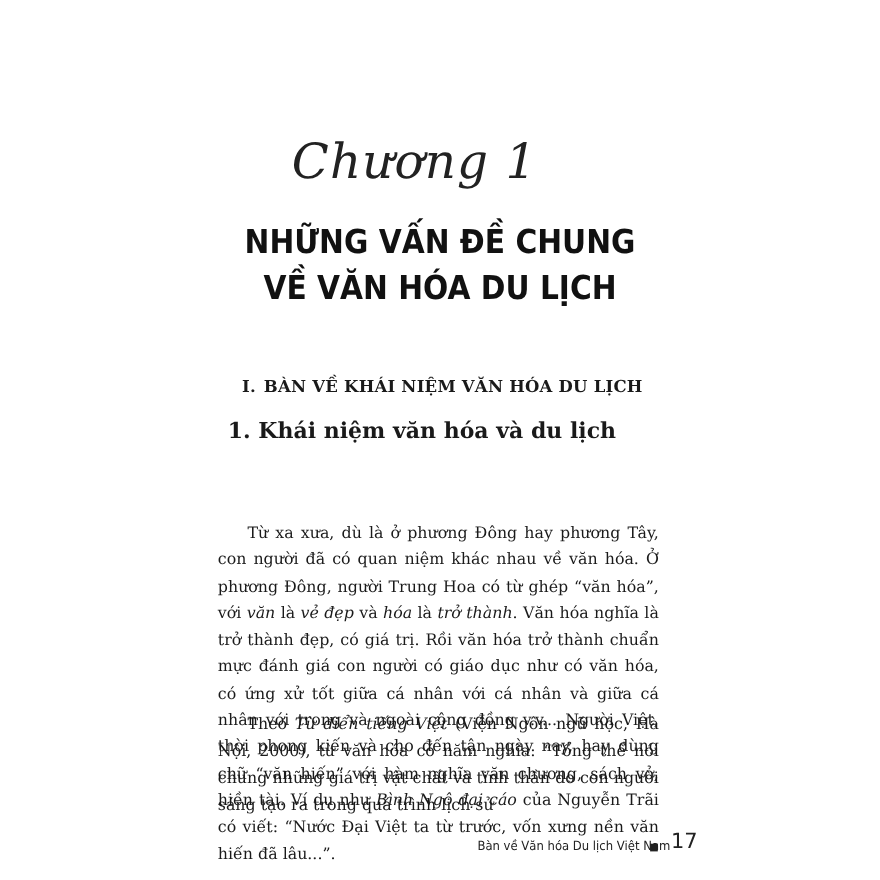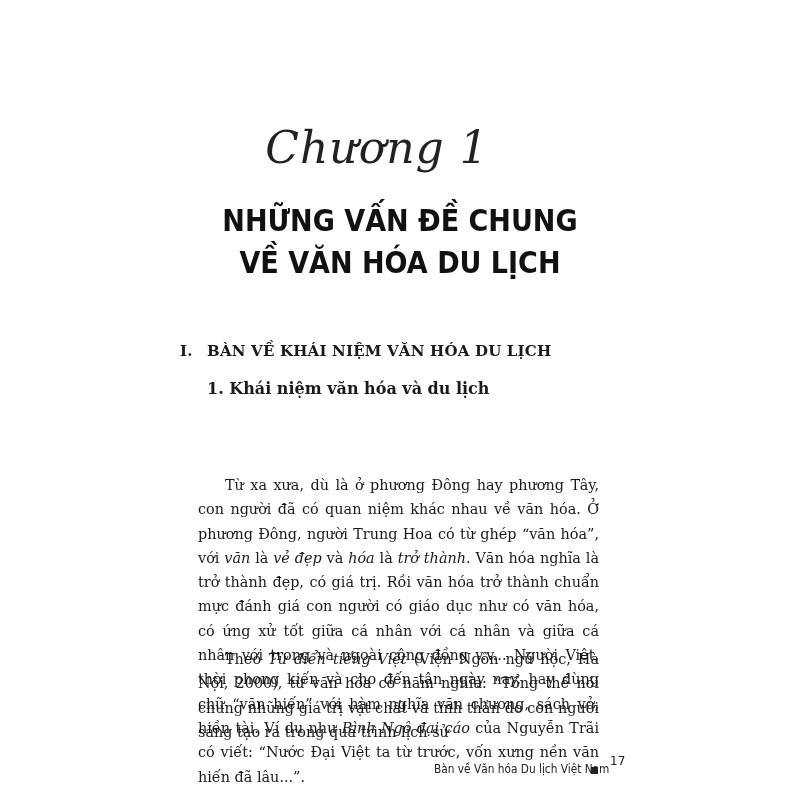--- a/index.html
+++ b/index.html
@@ -15,40 +15,40 @@
   }
   .chapter-title {
     position: absolute; top: 200px; left: 0; width: 800px; text-align: center;
     font-family: "DejaVu Sans", sans-serif; font-weight: bold; font-size: 30px;
     line-height: 42px; color: #111; transform: scaleX(0.9);
   }
   .body-block {
     position: absolute; left: 180px; width: 437px;
     font-family: "DejaVu Serif", serif; font-size: 14.4px; color: #1a1a1a;
   }
-  .h1 { top: 342px; font-weight: bold; font-size: 15px; letter-spacing: 0.2px; }
+  .h1 { top: 342px; font-weight: bold; font-size: 15px; letter-spacing: 0.2px; text-align: center; }
   .h1 .num { display: inline-block; width: 27px; }
-  .h2 { top: 379px; left: 207px; font-weight: bold; font-size: 16px; }
+  .h2 { top: 379px; left: 207px; font-weight: bold; font-size: 20px; }
   .h3 { top: 408px; font-weight: bold; font-style: italic; font-size: 15px; line-height: 25px; text-indent: 27px; text-align: justify; }
   .para { line-height: 24.3px; text-align: justify; text-indent: 27px; margin: 18px; }
   .p1 { top: 455px; }
   .p2 { top: 629px; }
   .footer {
     position: absolute; top: 754px; left: 0; width: 800px;
   }
   .footer-text {
     position: absolute; left: 434px; top: 8px;
     font-family: "DejaVu Sans", sans-serif; font-size: 11.5px; color: #222; transform: scaleX(0.92); transform-origin: left;
   }
   .footer-square {
     position: absolute; left: 591px; top: 13px; width: 7px; height: 7px; background: #222;
   }
   .page-number {
     position: absolute; left: 610px; top: 0px;
-    font-family: "DejaVu Sans", sans-serif; font-size: 12px; color: #222;
+    font-family: "DejaVu Sans", sans-serif; font-size: 19px; color: #222;
   }
   i { font-style: italic; }
 </style>
 </head>
 <body>
 
 <div class="page">
   <div class="chapter-label">Chương 1</div>
 
   <div class="chapter-title">

